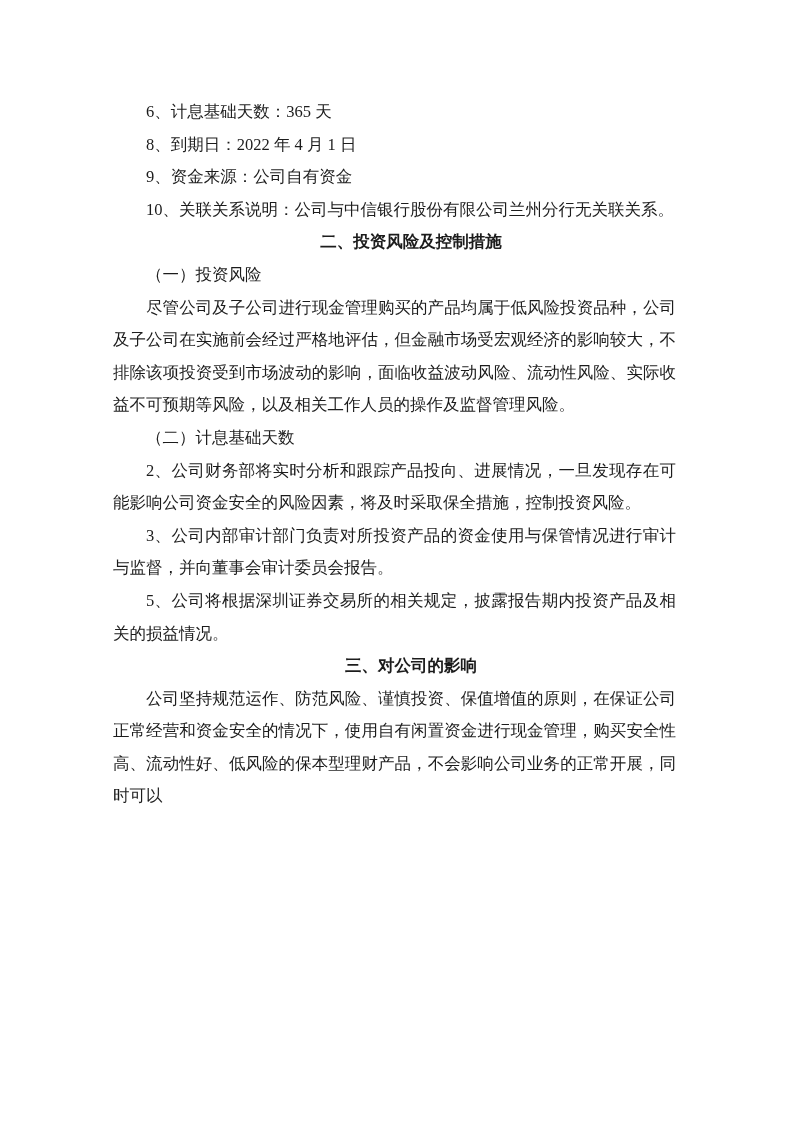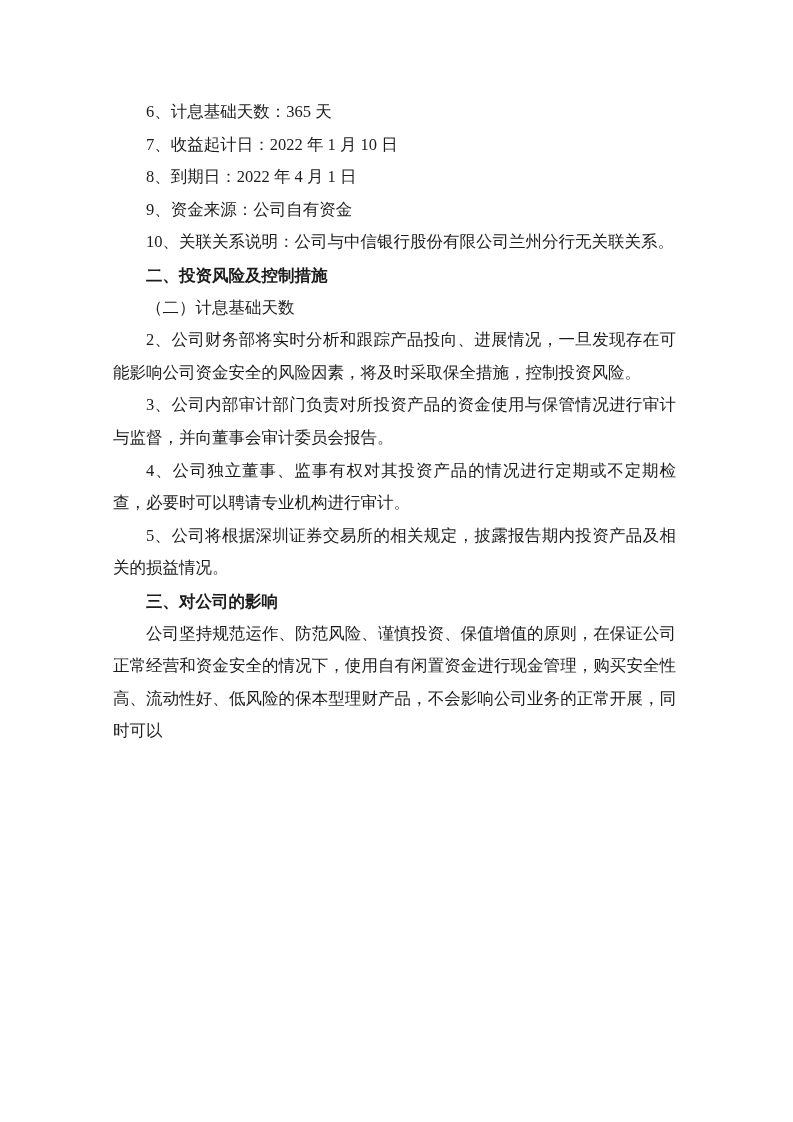--- a/index.html
+++ b/index.html
@@ -24,37 +24,37 @@
     margin: 0;
     padding: 0;
     color: #1c1c1c;
     font-size: 16.5px;
     line-height: 32.6px;
     text-align: justify;
     text-indent: 33px;
     font-family: "Liberation Serif", "DejaVu Serif", serif;
   }
   .doc p.heading {
-    font-family: Liberation Sans, sans-serif;
+    font-family: Liberation Serif, serif;
     font-weight: bold;
-    text-align: left;
+    text-align: center;
   }
 </style>
 </head>
 <body>
 
 <div class="page">
   <div class="doc">
     <p class="body">6、计息基础天数：365 天</p>
-    <p class="body">7、收益起计日：2022 年 1 月 10 日</p>
     <p class="body">8、到期日：2022 年 4 月 1 日</p>
     <p class="body">9、资金来源：公司自有资金</p>
     <p class="body">10、关联关系说明：公司与中信银行股份有限公司兰州分行无关联关系。</p>
     <p class="heading">二、投资风险及控制措施</p>
+    <p class="body">（一）投资风险</p>
+    <p class="body">尽管公司及子公司进行现金管理购买的产品均属于低风险投资品种，公司及子公司在实施前会经过严格地评估，但金融市场受宏观经济的影响较大，不排除该项投资受到市场波动的影响，面临收益波动风险、流动性风险、实际收益不可预期等风险，以及相关工作人员的操作及监督管理风险。</p>
     <p class="body">（二）计息基础天数</p>
     <p class="body">2、公司财务部将实时分析和跟踪产品投向、进展情况，一旦发现存在可能影响公司资金安全的风险因素，将及时采取保全措施，控制投资风险。</p>
     <p class="body">3、公司内部审计部门负责对所投资产品的资金使用与保管情况进行审计与监督，并向董事会审计委员会报告。</p>
-    <p class="body">4、公司独立董事、监事有权对其投资产品的情况进行定期或不定期检查，必要时可以聘请专业机构进行审计。</p>
     <p class="body">5、公司将根据深圳证券交易所的相关规定，披露报告期内投资产品及相关的损益情况。</p>
     <p class="heading">三、对公司的影响</p>
     <p class="body">公司坚持规范运作、防范风险、谨慎投资、保值增值的原则，在保证公司正常经营和资金安全的情况下，使用自有闲置资金进行现金管理，购买安全性高、流动性好、低风险的保本型理财产品，不会影响公司业务的正常开展，同时可以</p>
   </div>
 </div>
 
 </body></html>

